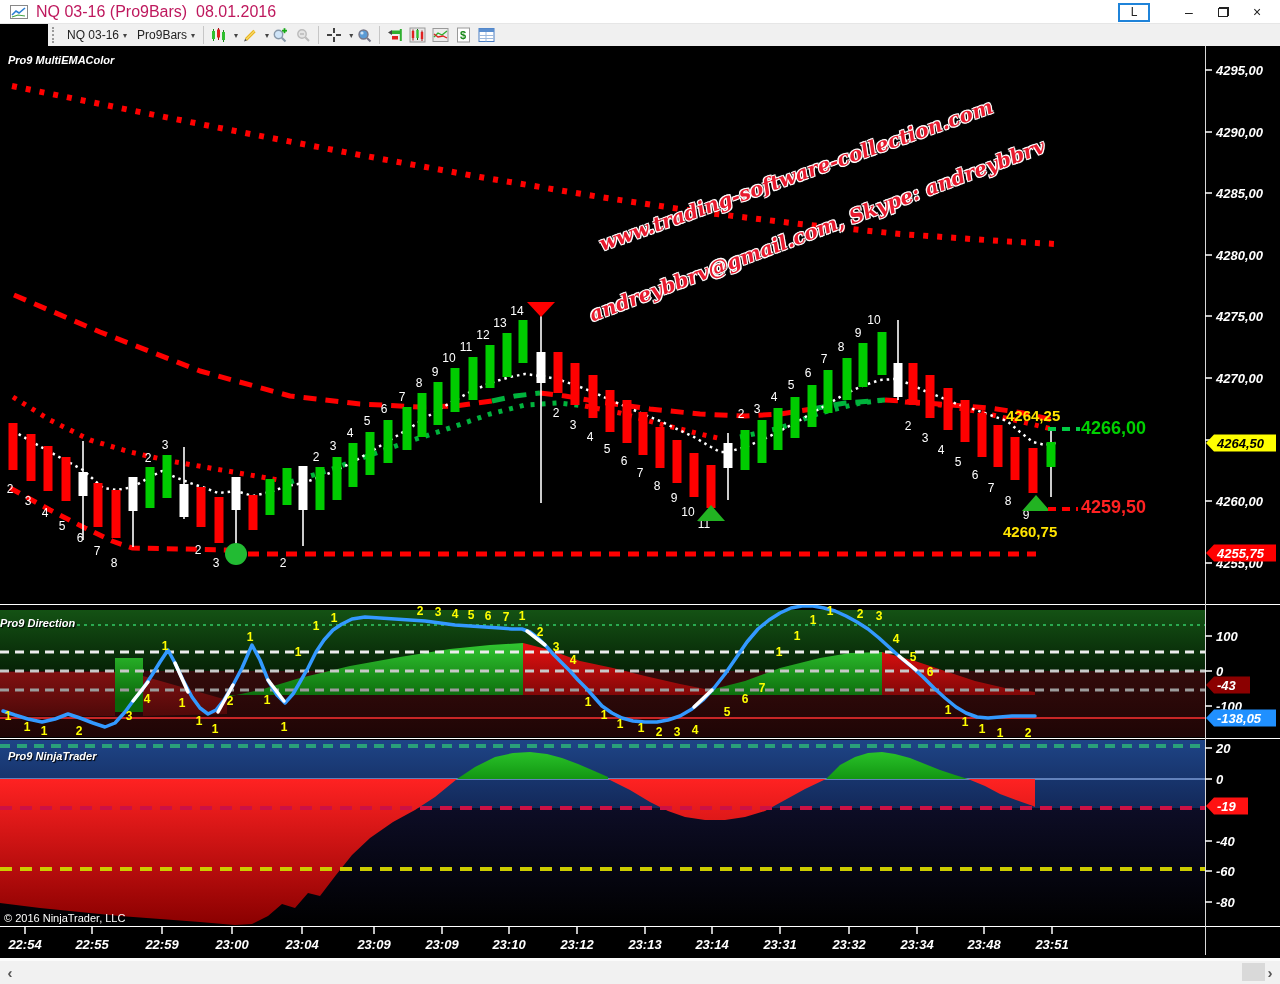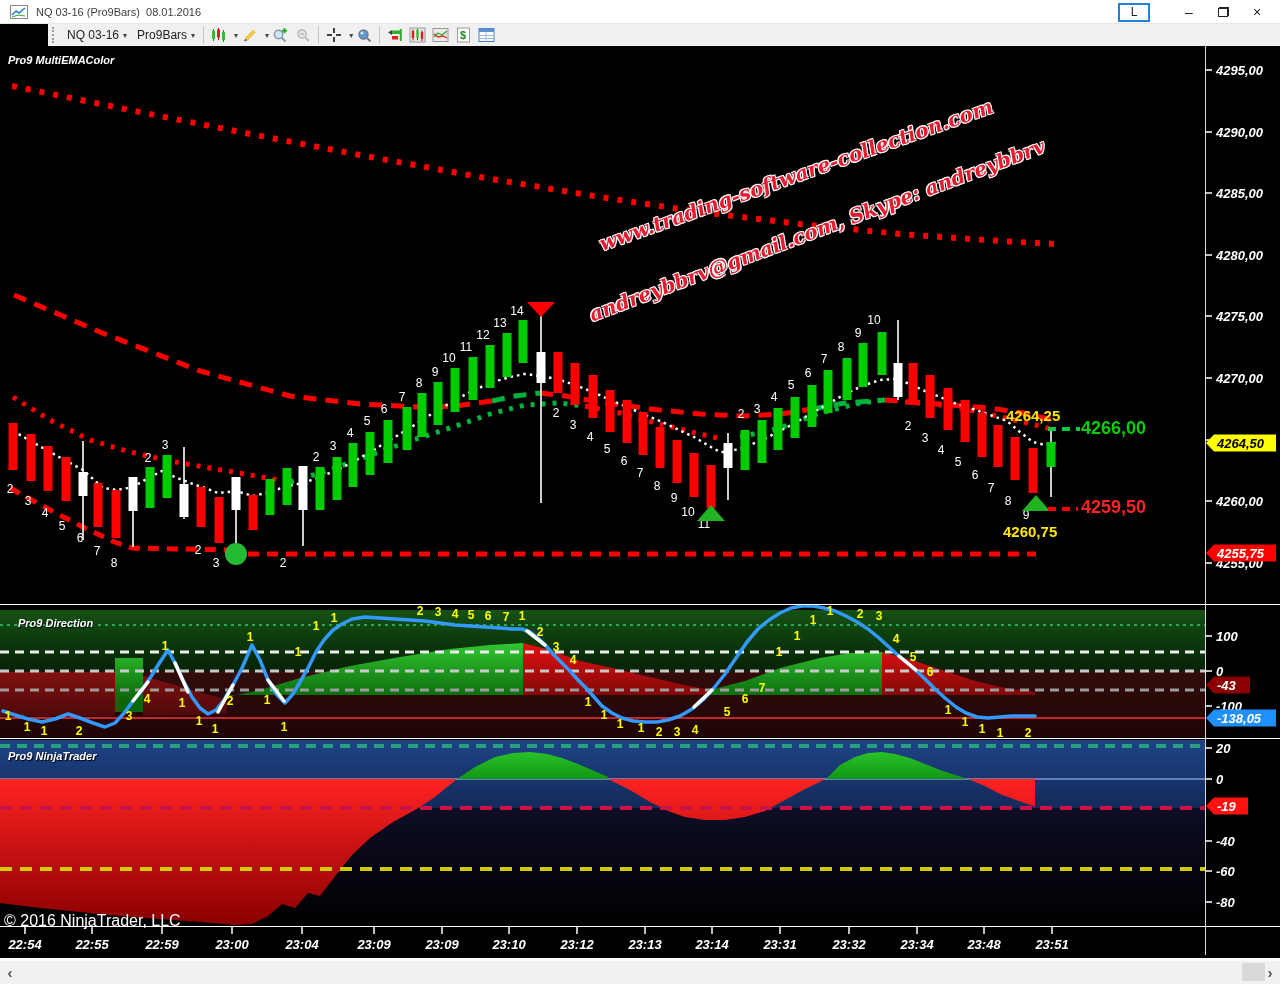--- a/index.html
+++ b/index.html
@@ -3,21 +3,21 @@
 <meta charset="utf-8">
 <style>
   html,body{margin:0;padding:0;background:#777;}
   *{box-sizing:border-box;}
   .window{position:relative;width:1280px;height:984px;background:#000;overflow:hidden;
           font-family:"Liberation Sans",sans-serif;}
   
   .titlebar{position:absolute;top:0;left:0;width:1280px;height:24px;background:#ffffff;
             display:flex;align-items:center;border-bottom:1px solid #e6e6e6;}
   .app-icon{width:18px;height:14px;margin:0 8px 0 10px;}
-  .title-text{font-size:11px;color:#404040;white-space:pre;}
+  .title-text{font-size:16px;color:#be185d;white-space:pre;}
   .win-controls{position:absolute;right:6px;top:0;height:24px;display:flex;align-items:center;}
   .link-btn{width:32px;height:19px;border:2px solid #1f83d9;background:#fff;display:flex;
             align-items:center;justify-content:center;font-size:12px;color:#222;margin-right:22px;}
   .wc{width:34px;height:22px;display:flex;align-items:center;justify-content:center;
       font-size:14px;color:#222;}
   .restore-glyph{position:relative;width:11px;height:10px;}
   .restore-glyph::before{content:"";position:absolute;right:0;top:0;width:8px;height:7px;border:1px solid #222;}
   .restore-glyph::after{content:"";position:absolute;left:0;bottom:0;width:8px;height:7px;border:1px solid #222;background:#fff;}
   
   .toolbar{position:absolute;top:24px;left:0;width:1280px;height:22px;background:#f0f0f0;
@@ -29,21 +29,21 @@
   .tb-btn{width:23px;height:20px;display:flex;align-items:center;justify-content:center;}
   .tb-btn svg{display:block;}
   
   .chart-wrap{position:absolute;top:46px;left:0;width:1280px;height:912px;background:#000;}
   .chart-wrap svg{position:absolute;top:0;left:0;}
   .panel-label{position:absolute;color:#fff;font-weight:bold;font-style:italic;font-size:11px;
                text-shadow:1px 1px 1px #000;}
   .watermark{position:absolute;white-space:nowrap;font-family:"DejaVu Serif",serif;
              font-style:italic;font-weight:bold;font-size:20px;color:#e81a2e;
              text-shadow:-1px -1px 0 #fff,1px -1px 0 #fff,-1px 1px 0 #fff,1px 1px 0 #fff,0 0 2px #fff;}
-  .copyright{position:absolute;color:#fff;font-size:16px;}
+  .copyright{position:absolute;color:#fff;font-size:11px;}
   
   .hscroll{position:absolute;top:958px;left:0;width:1280px;height:26px;background:#f1f1f1;
            border-top:3px solid #fbfbfb;}
   .scroll-arrow{position:absolute;top:2px;width:16px;height:18px;display:flex;align-items:center;
                 justify-content:center;color:#555;font-size:15px;font-weight:bold;}
   .scroll-thumb{position:absolute;left:1242px;top:2px;width:23px;height:18px;background:#d9d9d9;}
 </style>
 </head>
 <body>
 
@@ -542,21 +542,21 @@
           <text x="849" y="949" fill="#fff" font-size="13" font-family="Liberation Sans, sans-serif" font-weight="bold" font-style="italic" text-anchor="middle">23:32</text>
           <polyline points="917,927 917,934" fill="none" stroke="#fff" stroke-width="1.5" stroke-linejoin="round"></polyline>
           <text x="917" y="949" fill="#fff" font-size="13" font-family="Liberation Sans, sans-serif" font-weight="bold" font-style="italic" text-anchor="middle">23:34</text>
           <polyline points="984,927 984,934" fill="none" stroke="#fff" stroke-width="1.5" stroke-linejoin="round"></polyline>
           <text x="984" y="949" fill="#fff" font-size="13" font-family="Liberation Sans, sans-serif" font-weight="bold" font-style="italic" text-anchor="middle">23:48</text>
           <polyline points="1052,927 1052,934" fill="none" stroke="#fff" stroke-width="1.5" stroke-linejoin="round"></polyline>
           <text x="1052" y="949" fill="#fff" font-size="13" font-family="Liberation Sans, sans-serif" font-weight="bold" font-style="italic" text-anchor="middle">23:51</text>
         </g>
       </svg>
     <div class="panel-label" style="left:8px;top:8px;">Pro9 MultiEMAColor</div>
-    <div class="panel-label" style="left:18px;top:571px;">Pro9 Direction</div>
+    <div class="panel-label" style="left:0;top:571px;">Pro9 Direction</div>
     <div class="panel-label" style="left:8px;top:704px;">Pro9 NinjaTrader</div>
     <div class="watermark" style="left:796px;top:129px;transform:translate(-50%,-50%) rotate(-19.5deg);">www.trading-software-collection.com</div>
     <div class="watermark" style="left:817px;top:184px;transform:translate(-50%,-50%) rotate(-20.5deg);">andreybbrv@gmail.com, Skype: andreybbrv</div>
     <div class="copyright" style="left:4px;top:866px;">© 2016 NinjaTrader, LLC</div>
   </div>
 
   <div class="hscroll">
     <div class="scroll-arrow" style="left:2px;">‹</div>
     <div class="scroll-thumb"></div>
     <div class="scroll-arrow" style="right:2px;">›</div>

